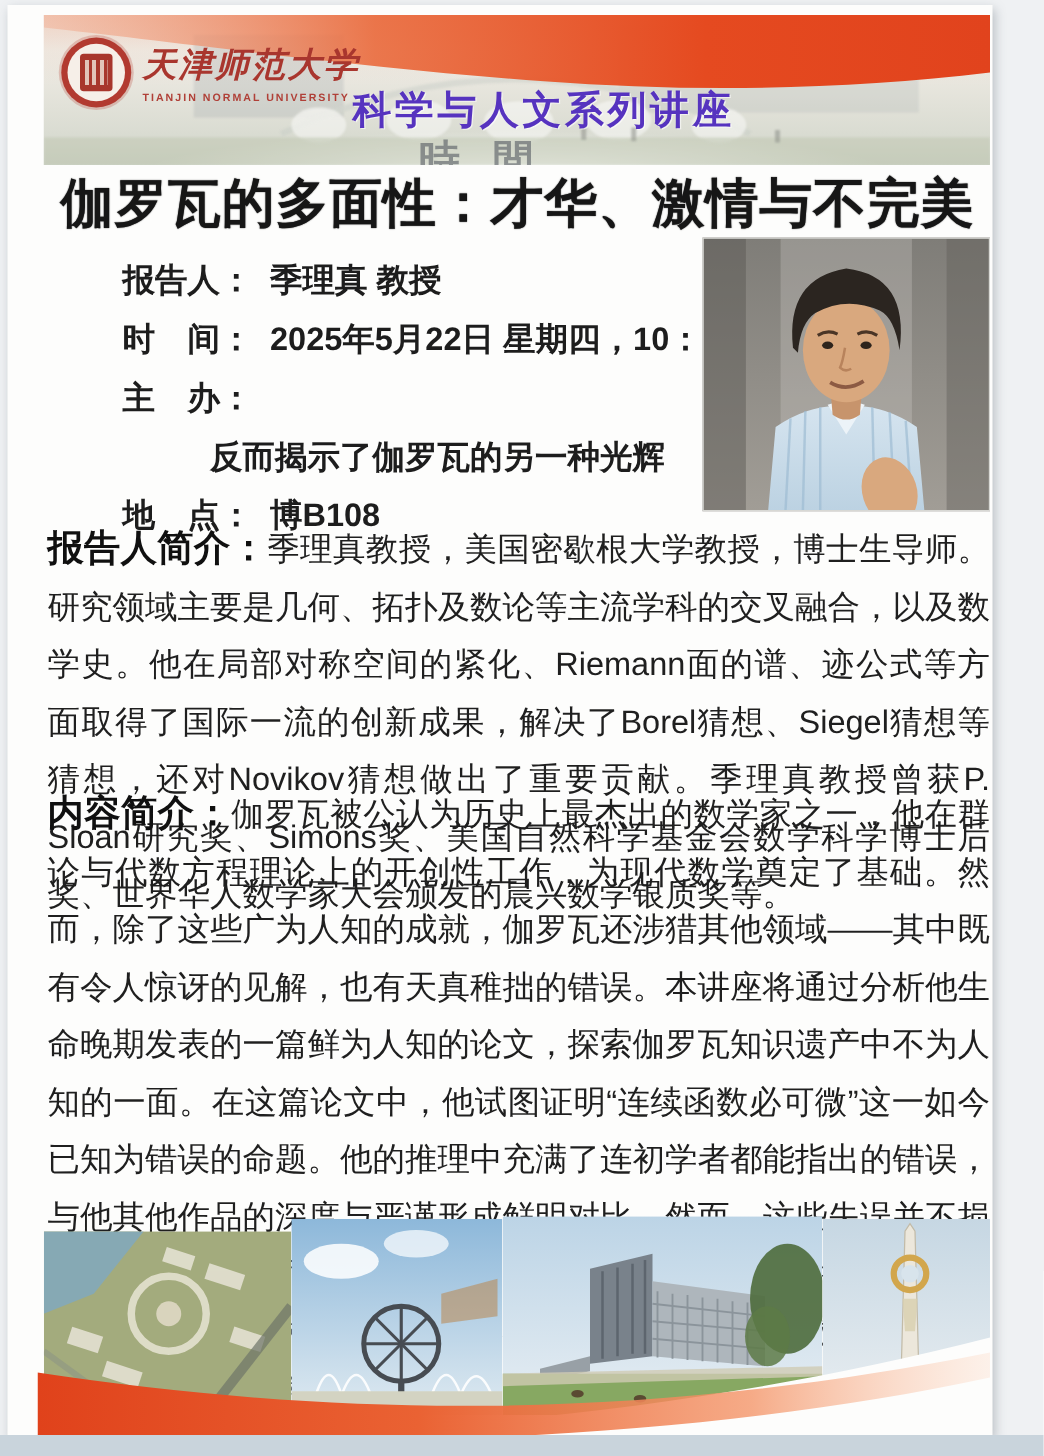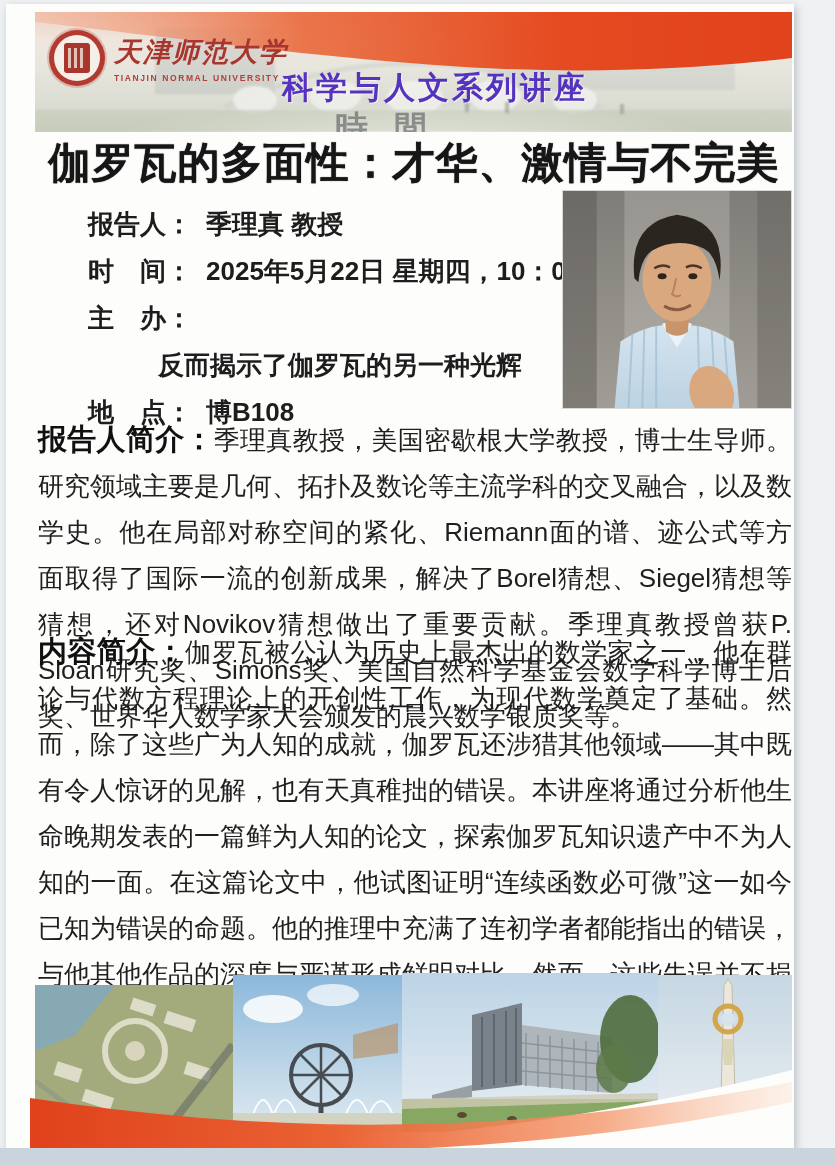--- a/index.html
+++ b/index.html
@@ -37,21 +37,21 @@
             letter-spacing:3px; text-shadow:1px 1px 0 rgba(255,255,255,.6); }
   .watermark { position:absolute; left:300px; top:94px; font-size:33px; font-weight:bold;
             font-family:"Liberation Serif","DejaVu Serif",serif; color:rgba(72,78,88,.55); letter-spacing:26px;text-align:center; }
 
   
   .title { position:absolute; left:30px; top:131px; width:756px; text-align:center;
            font-size:42px; font-weight:900; color:#161616; letter-spacing:1px;
            text-shadow:0 0 1px #161616; white-space:nowrap; }
 
   
-  .info { position:absolute; left:82px; top:205px; width:470px; font-size:26px; font-weight:600; color:#1d1d1d; }
+  .info { position:absolute; left:92px; top:205px; width:470px; font-size:26px; font-weight:600; color:#1d1d1d; }
   .info .row { display:flex; margin-bottom:17px; line-height:30px; }
   .info .lab { width:118px; flex:0 0 auto; white-space:nowrap; }
   .info .row.indent { padding-left:70px; }
   .info .val { white-space:nowrap; }
 
   
   .portrait { position:absolute; left:556px; top:186px; width:230px; height:219px;
               border:1px solid #d8d8d4; background:#8b8984; overflow:hidden; }
   .portrait svg { display:block; width:100%; height:100%; }
 

